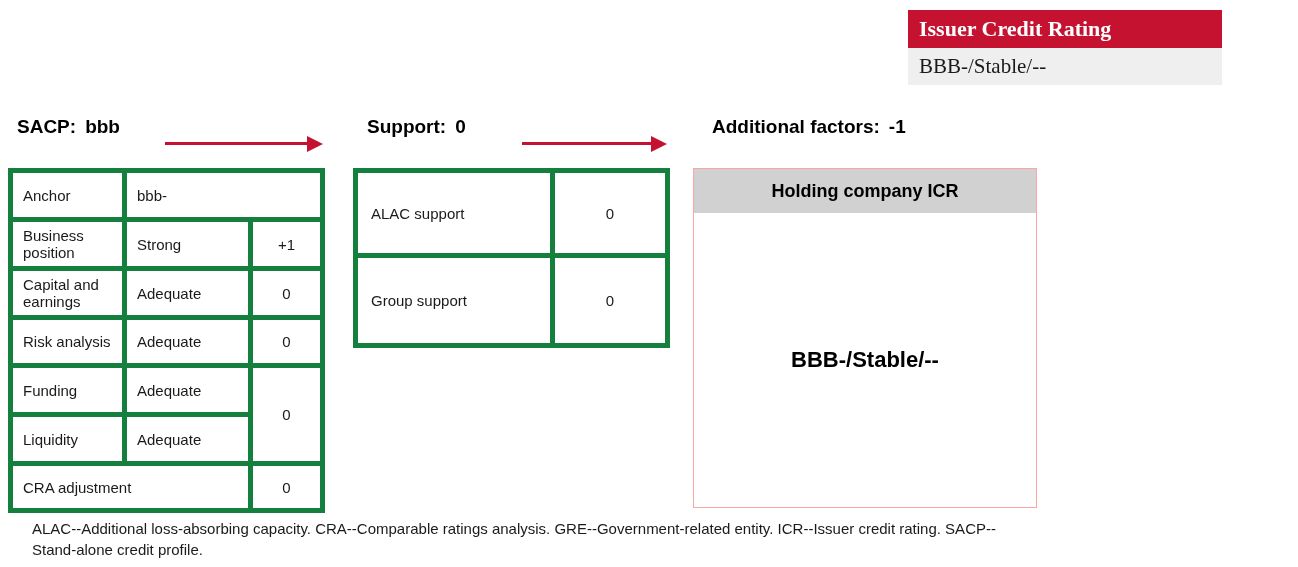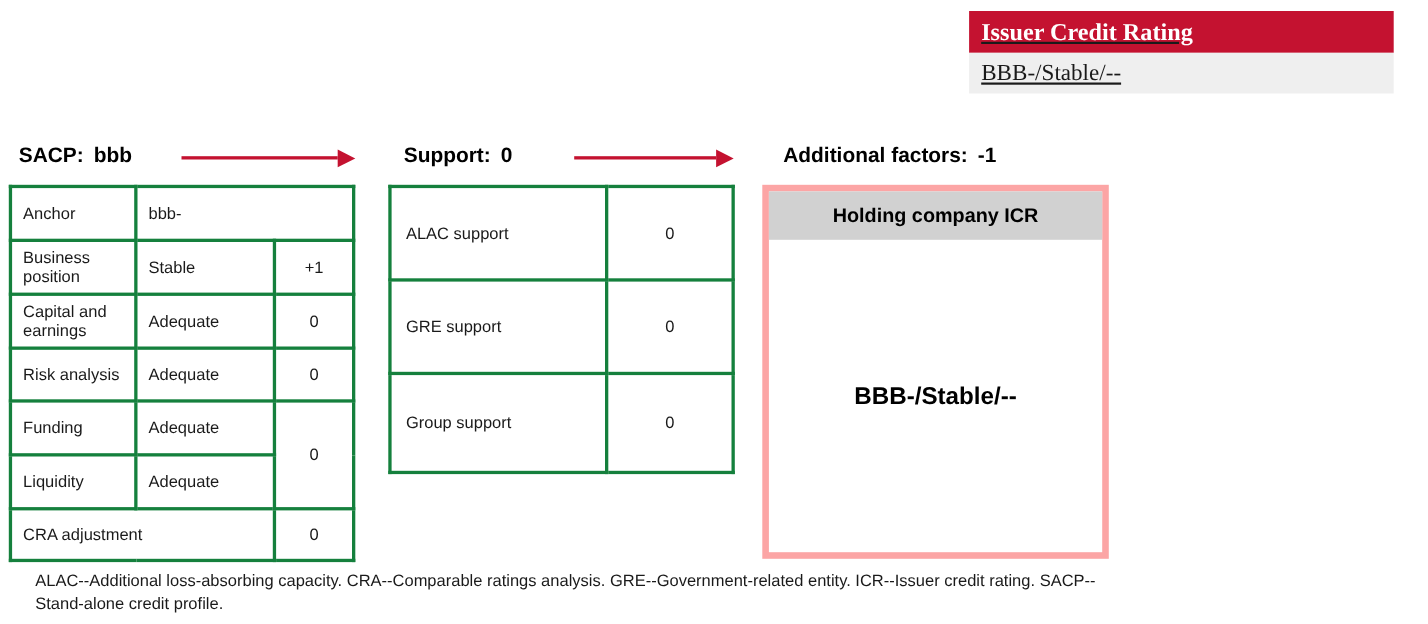--- a/index.html
+++ b/index.html
@@ -2,62 +2,62 @@
 <html><head>
 <meta charset="utf-8">
 <style>
   html, body { margin: 0; padding: 0; background: #ffffff; }
   body {
     width: 1298px; height: 567px; position: relative; overflow: hidden;
     font-family: "Liberation Sans", sans-serif; color: #1a1a1a;
   }
 
   
-  .icr-panel { position: absolute; left: 881px; top: 10px; width: 386px; text-decoration: underline; }
+  .icr-panel { position: absolute; left: 908px; top: 10px; width: 314px; }
   .icr-title {
     background: #C41230; color: #ffffff; height: 38px;
     display: flex; align-items: center; padding-left: 11px;
     font-family: "Liberation Serif", serif; font-weight: bold; font-size: 22px;
   }
   .icr-value {
     background: #EFEFEF; color: #1a1a1a; height: 37px;
     display: flex; align-items: center; padding-left: 11px;
     font-family: "Liberation Serif", serif; font-size: 21px;
   }
 
   
   .section-head {
-    position: absolute; top: 131px; font-size: 19px; font-weight: bold; color: #000;
+    position: absolute; top: 116px; font-size: 19px; font-weight: bold; color: #000;
     white-space: nowrap;
   }
   .section-head .shv { margin-left: 9px; }
 
   
   .arrow { position: absolute; top: 135px; height: 17px; display: flex; align-items: center; }
   .arrow .shaft { flex: 1; height: 3px; background: #C41230; }
   .arrow .head {
     width: 0; height: 0;
     border-top: 8px solid transparent; border-bottom: 8px solid transparent;
     border-left: 16px solid #C41230;
   }
 
   
   table.grid {
     position: absolute; border-collapse: collapse; table-layout: fixed;
     background: #ffffff; font-size: 15px; color: #1a1a1a;
   }
-  table.grid td { border: 3px solid #15803d; vertical-align: middle; }
+  table.grid td { border: 5px solid #15803d; vertical-align: middle; }
   td.lbl, td.val { padding-left: 10px; padding-right: 6px; text-align: left; }
   td.score { text-align: center; }
   .support-table td.lbl { padding-left: 13px; }
 
   
   .holding-box {
-    position: absolute; left: 693px; top: 168px; width: 315px; height: 340px;
-    border: 6px solid #fca5a5; box-sizing: border-box; background: #ffffff;
+    position: absolute; left: 693px; top: 168px; width: 344px; height: 340px;
+    border: 1px solid #fca5a5; box-sizing: border-box; background: #ffffff;
   }
   .holding-header {
     height: 44px; background: #D1D1D1; display: flex; align-items: center; justify-content: center;
     font-size: 18px; font-weight: bold; color: #000;
   }
   .holding-body {
     height: calc(100% - 44px); display: flex; align-items: center; justify-content: center;
     font-size: 22px; font-weight: bold; color: #000;
   }
 
@@ -100,21 +100,21 @@
       <col style="width:126px">
       <col style="width:72px">
     </colgroup>
   <tbody>
     <tr style="height:49px">
       <td class="lbl">Anchor</td>
       <td class="val" colspan="2">bbb-</td>
     </tr>
     <tr style="height:49px">
       <td class="lbl">Business position</td>
-      <td class="val">Stable</td>
+      <td class="val">Strong</td>
       <td class="score">+1</td>
     </tr>
     <tr style="height:49px">
       <td class="lbl">Capital and earnings</td>
       <td class="val">Adequate</td>
       <td class="score">0</td>
     </tr>
     <tr style="height:48px">
       <td class="lbl">Risk analysis</td>
       <td class="val">Adequate</td>
@@ -139,24 +139,20 @@
 <table class="grid support-table" style="left:353px; top:168px; width:312px;">
   <colgroup>
       <col style="width:197px">
       <col style="width:115px">
     </colgroup>
   <tbody>
     <tr style="height:85px">
       <td class="lbl">ALAC support</td>
       <td class="score">0</td>
     </tr>
-    <tr style="height:85px">
-      <td class="lbl">GRE support</td>
-      <td class="score">0</td>
-    </tr>
     <tr style="height:90px">
       <td class="lbl">Group support</td>
       <td class="score">0</td>
     </tr>
   </tbody>
 </table>
 
 <div class="holding-box">
   <div class="holding-header">Holding company ICR</div>
   <div class="holding-body">BBB-/Stable/--</div>

